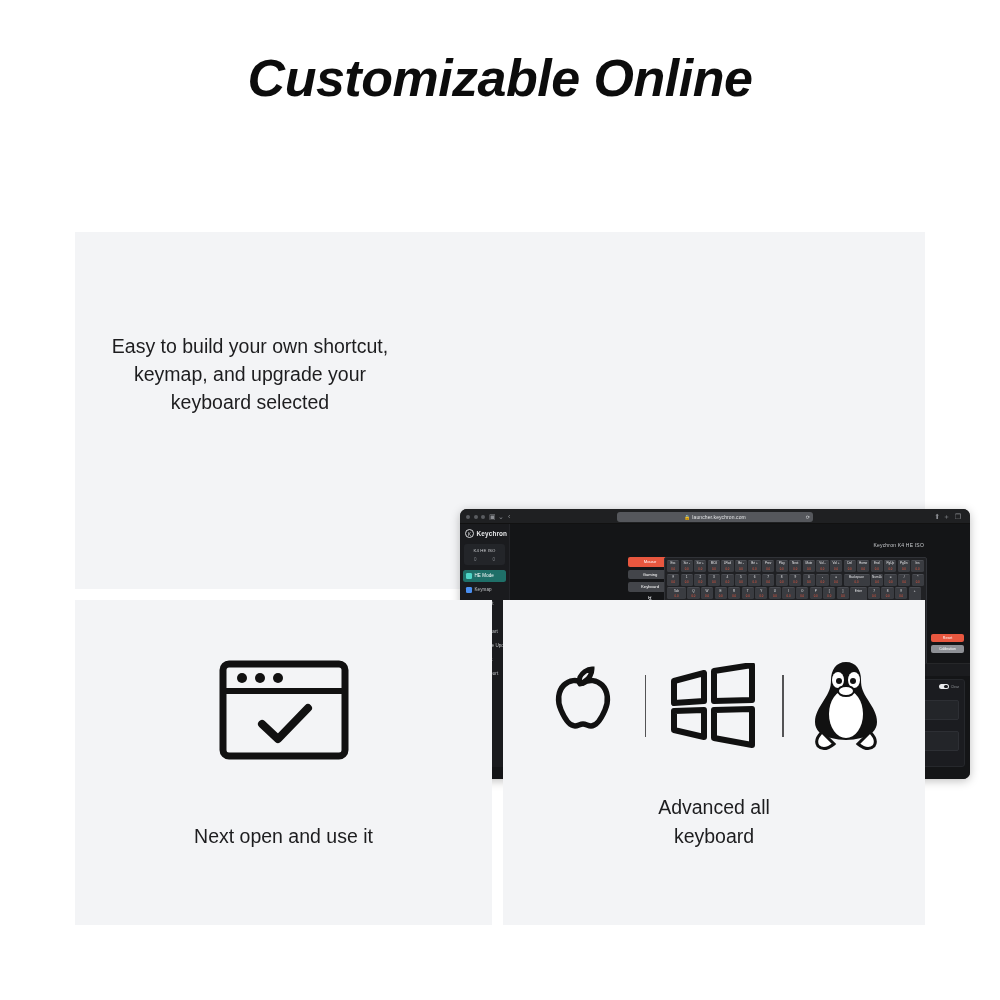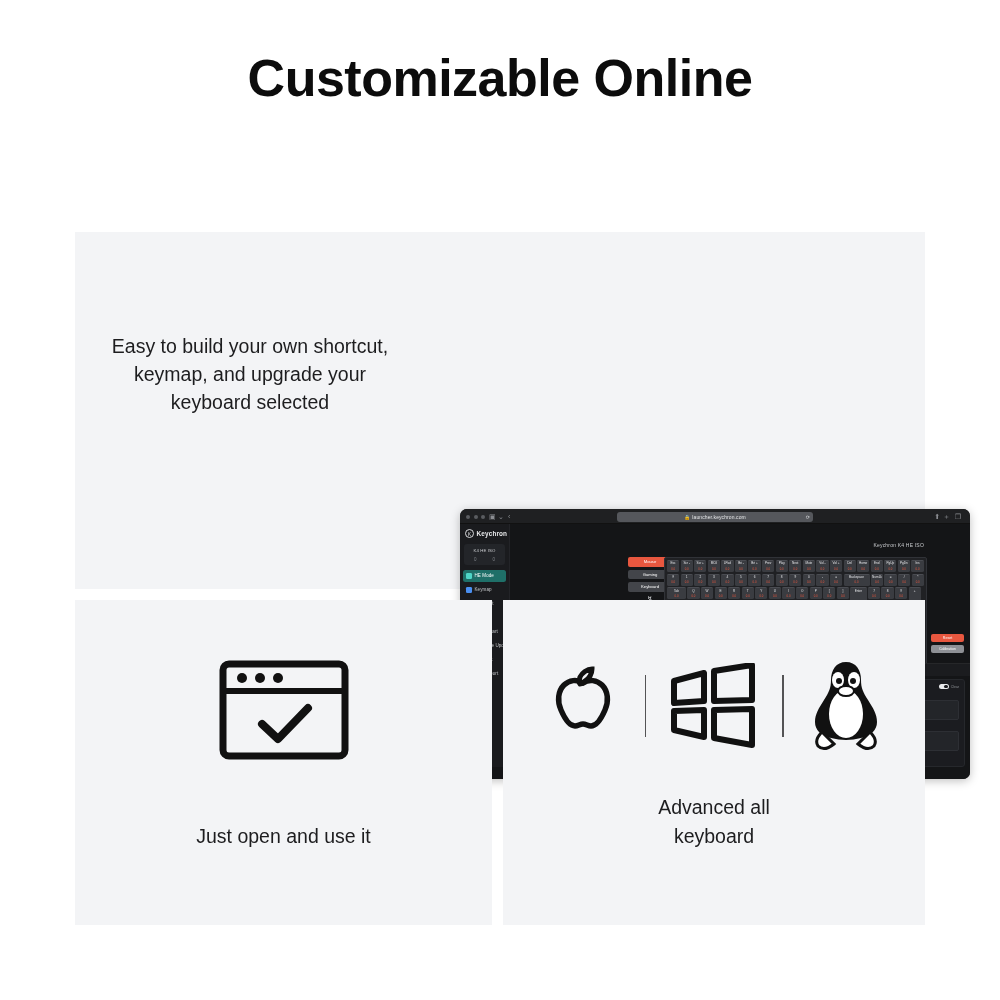--- a/index.html
+++ b/index.html
@@ -11,21 +11,21 @@
   }
   .page { position: relative; width: 1000px; height: 1000px; background: #fff; }
 
   
   .headline {
     position: absolute; left: 0; top: 44px; width: 1000px;
     text-align: center;
     font-size: 52px; line-height: 68px; font-weight: 700;
     letter-spacing: -0.5px; color: #0c0c0c;
   }
-  .headline .l2 { display: block; }
+  .headline .l2 { display: block; font-style: italic; }
 
   
   .card-top {
     position: absolute; left: 75px; top: 232px;
     width: 850px; height: 357px;
     background: #f3f4f6;
   }
   .card-top-text {
     position: absolute; left: 30px; top: 100px; width: 290px;
     text-align: center;
@@ -912,21 +912,21 @@
         <rect x="5" y="6" width="122" height="92" rx="6" fill="none" stroke="#111" stroke-width="7"></rect>
         <line x1="8" y1="33" x2="124" y2="33" stroke="#111" stroke-width="6"></line>
         <circle cx="24" cy="20" r="5" fill="#111"></circle>
         <circle cx="42" cy="20" r="5" fill="#111"></circle>
         <circle cx="60" cy="20" r="5" fill="#111"></circle>
         <polyline points="44,66 60,81 90,50" fill="none" stroke="#111" stroke-width="8" stroke-linecap="round" stroke-linejoin="round"></polyline>
       </svg>
     </div>
     <div class="card-caption">
       <br>
-      <span>Just open and use it</span>
+      <span>Next open and use it</span>
     </div>
   </div>
 
   <div class="card-br">
     <div class="card-icons">
       <svg width="80" height="90" viewBox="0 0 80 90">
         <path d="M40 22c-6-4-14-3-19 2-6 6-7 16-3 25 3 7 8 16 14 16 3 0 5-2 8-2s5 2 8 2c6 0 11-9 14-16 4-9 3-19-3-25-5-5-13-6-19-2z" fill="none" stroke="#111" stroke-width="5.5" stroke-linejoin="round"></path>
         <path d="M42 20c4-2 7-7 7-12-5 0-10 4-12 8-1 3-1 6 0 7 2 0 4-1 5-3z" fill="none" stroke="#111" stroke-width="5"></path>
       </svg>
       <span class="divider-v"></span>

